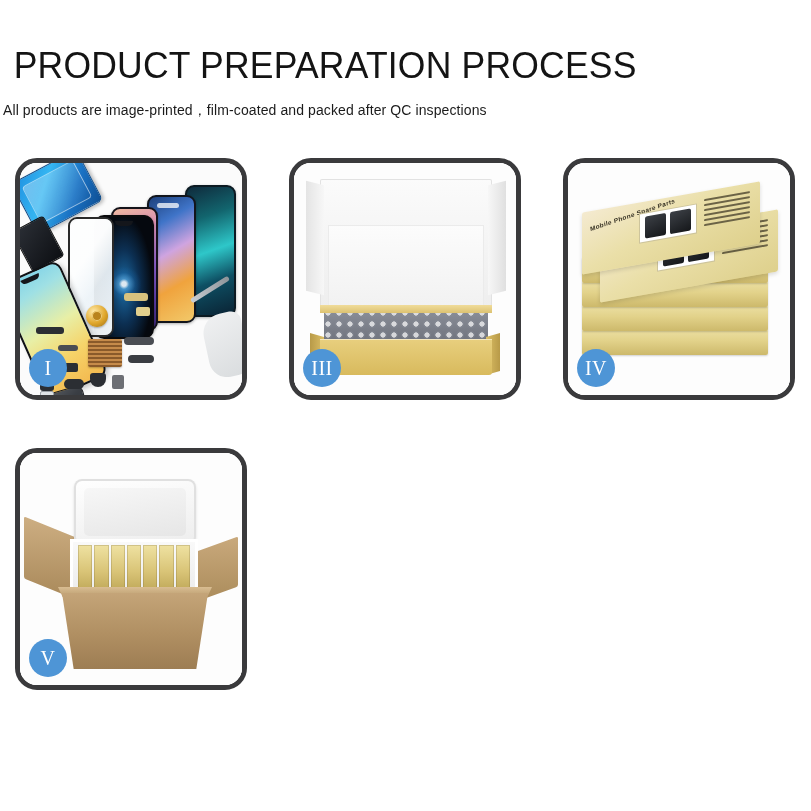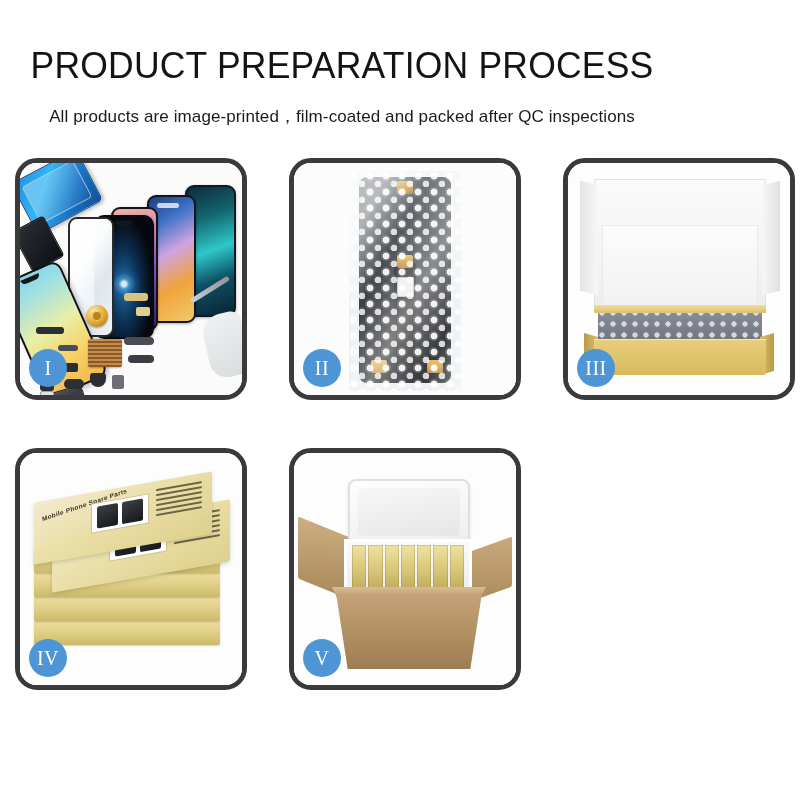--- a/index.html
+++ b/index.html
@@ -13,37 +13,36 @@
     font-family: "Liberation Sans", sans-serif;
     overflow: hidden;
     position: relative;
   }
 
   
   .header {
     position: absolute;
     left: 0; top: 0;
     width: 684px;
-    text-align: center;
   }
   .title {
     margin: 0;
     padding-top: 44px;
     font-size: 37px;
     line-height: 44px;
     font-weight: 500;
     letter-spacing: 0.2px;
     color: #141414;
     font-family: "Liberation Sans", sans-serif;
     transform: scaleX(0.96);
   }
   .subtitle {
-    margin: 10px;
+    margin: 3px;
     padding-top: 9px;
-    font-size: 17px;
+    font-size: 14px;
     line-height: 20px;
     font-weight: 400;
     color: #1b1b1b;
     letter-spacing: 0.1px;
   }
 
   
   .grid {
     position: absolute;
     left: 15px;
@@ -497,38 +496,20 @@
         <div class="prt p10"></div>
         <div class="prt p11"></div>
         <div class="prt p12"></div>
         <div class="tool"></div>
         <div class="hand"></div>
       </div>
     </div>
     <div class="badge">I</div>
   </div>
 
-  <div class="panel">
-    <div class="panel-inner">
-      <div class="bw-bg">
-        <div class="bw-bag"></div>
-        <div class="bw-lcd">
-          <div class="bw-flex"></div>
-          <div class="bw-chip"></div>
-          <div class="bw-tab bw-t1"></div>
-          <div class="bw-tab bw-t2"></div>
-          <div class="bw-tab bw-t3"></div>
-          <div class="bw-tab bw-t4"></div>
-        </div>
-        <div class="bubbles"></div>
-        <div class="bw-sheen"></div>
-      </div>
-    </div>
-    <div class="badge">II</div>
-  </div>
 
   <div class="panel">
     <div class="panel-inner">
       <div class="b3-bg">
         <div class="b3-lidback"></div>
         <div class="b3-foam"></div>
         <div class="b3-bubble"></div>
         <div class="b3-rim"></div>
         <div class="b3-left"></div>
         <div class="b3-right"></div>

